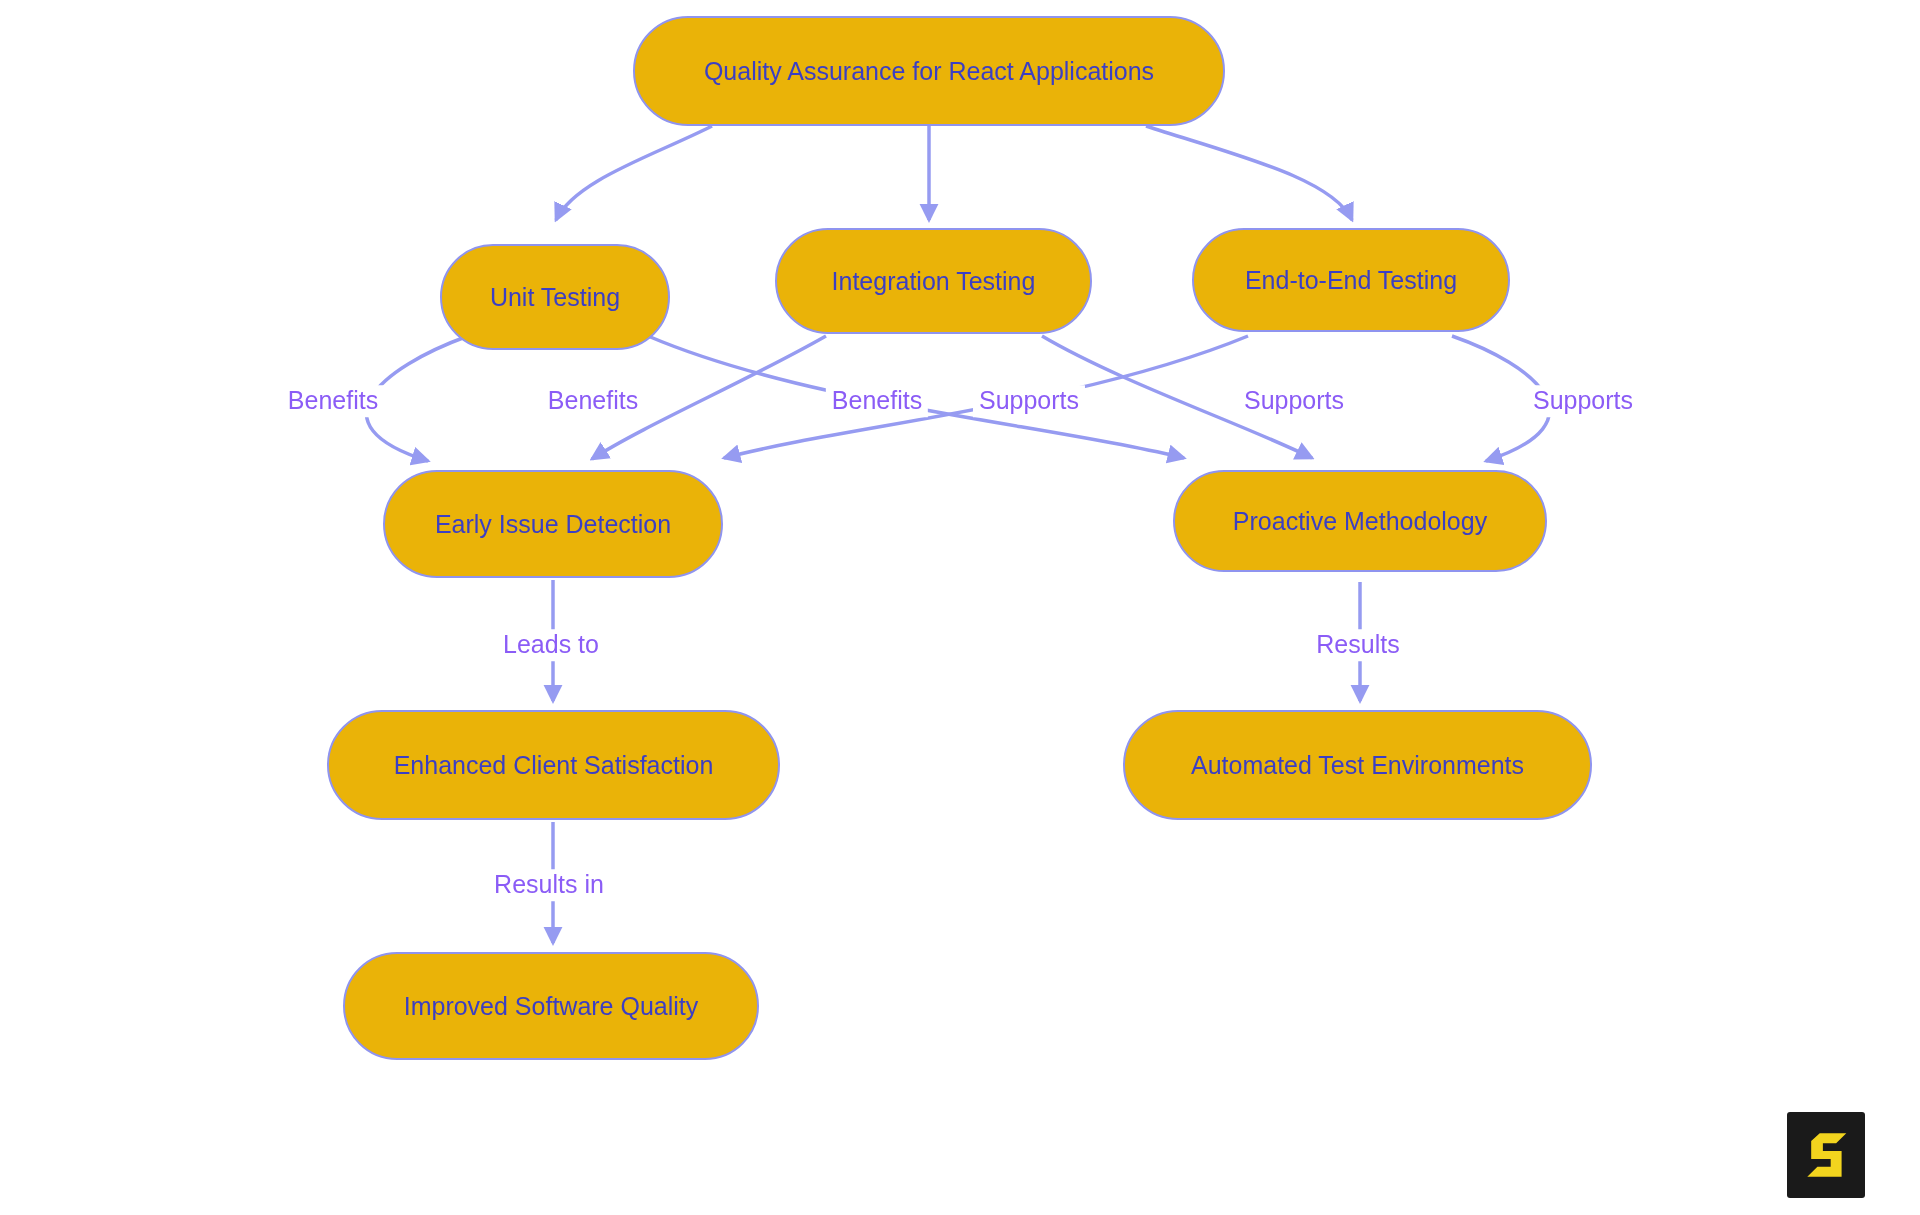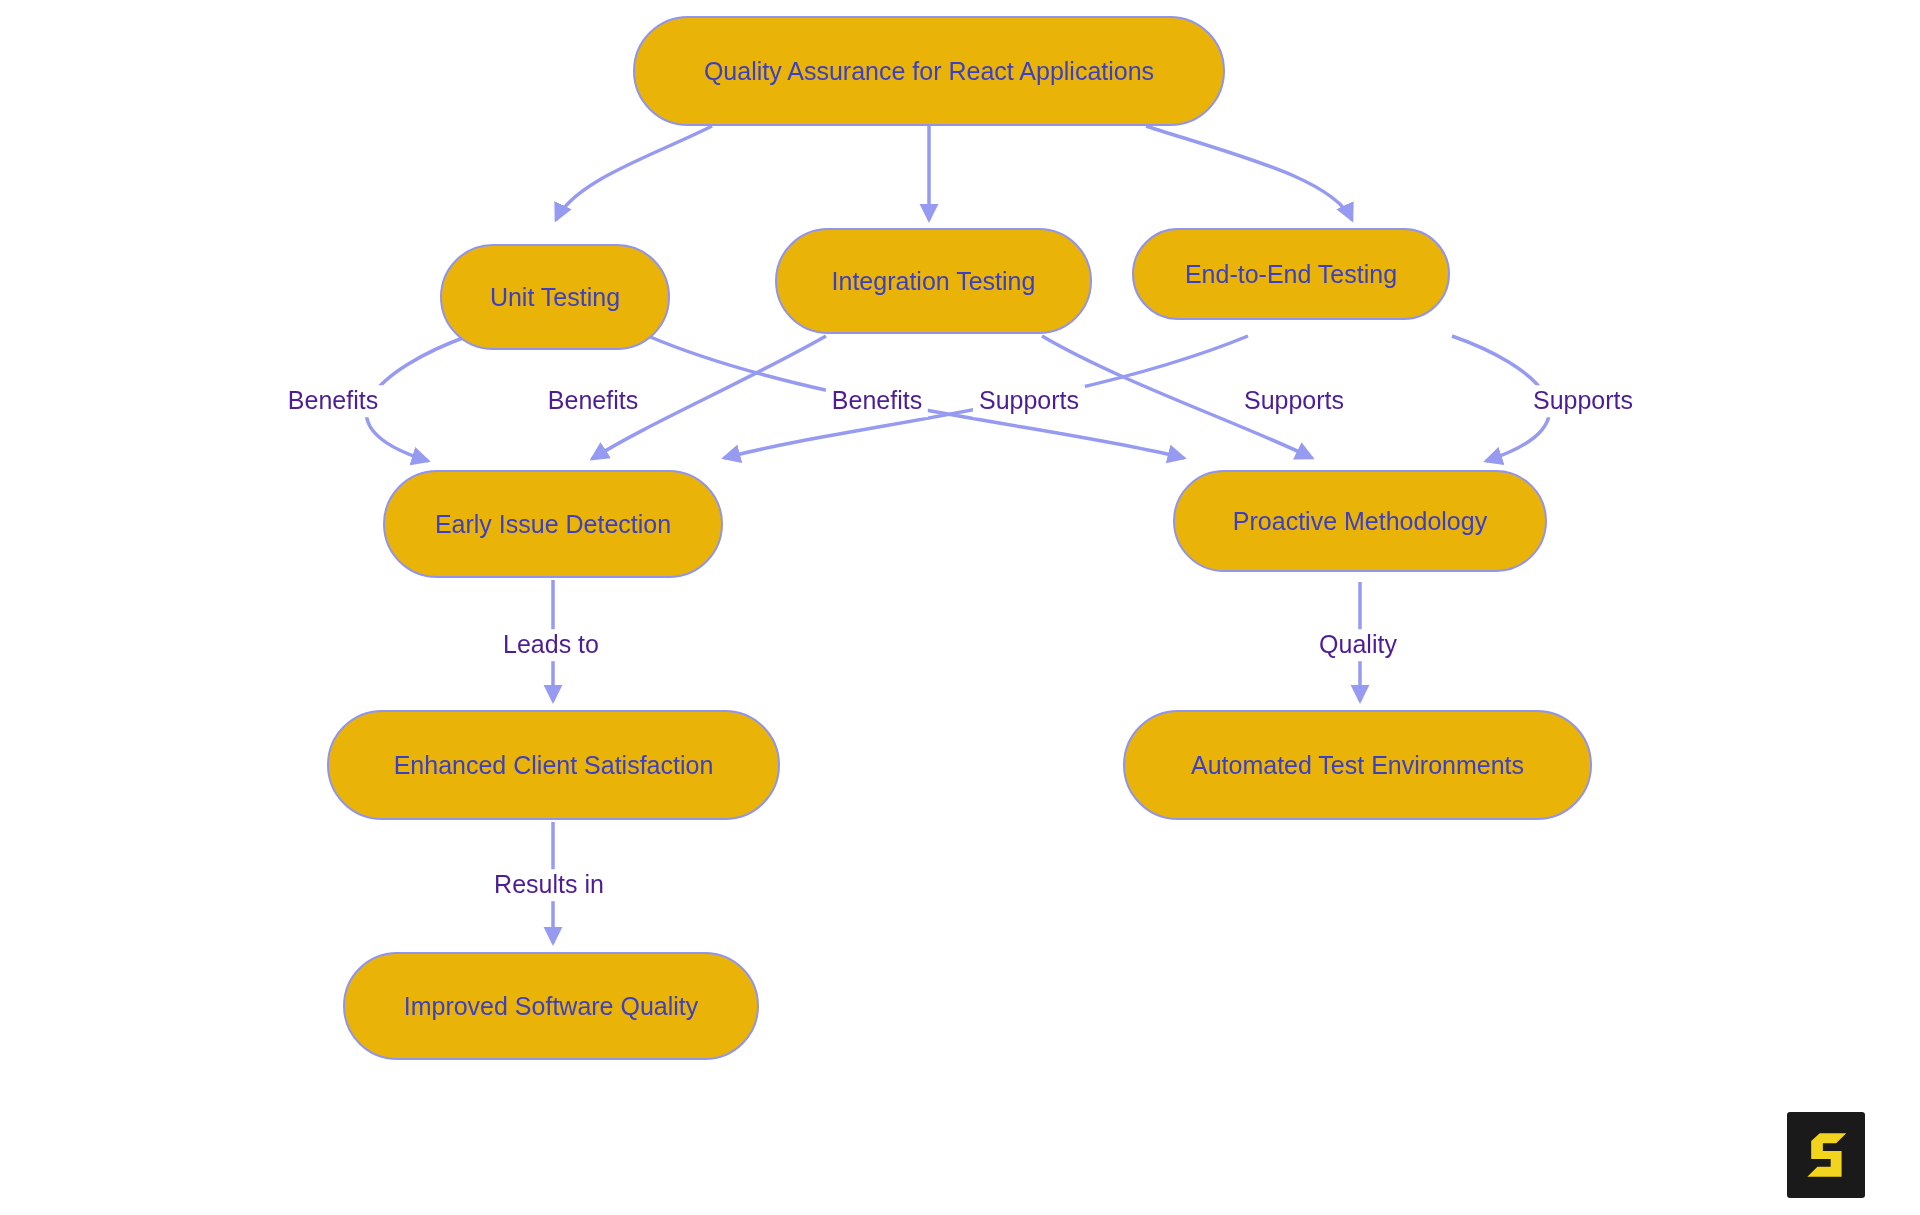--- a/index.html
+++ b/index.html
@@ -20,21 +20,21 @@
     color:#3b3fc4;
     font-size:25px;
     text-align:center;
     box-sizing:border-box;
     white-space:nowrap;
   }
   .edge-label{
     position:absolute;
     transform:translate(-50%,-50%);
     background:#ffffff;
-    color:#4c1d95;
+    color:#8b5cf6;
     font-size:25px;
     padding:2px 6px;
     white-space:nowrap;
     line-height:1.1;
   }
   .logo{
     position:absolute;
     left:1787px;top:1112px;
     width:78px;height:86px;
     background:#1a1a1a;
@@ -71,40 +71,40 @@
       <path d="M 553 822 L 553 943" marker-end="url(#arrow)"></path>
     </g>
   </svg>
 
   <div class="node" style="left:633px;top:16px;width:592px;height:110px;border-radius:55px;">Quality Assurance for React Applications</div>
 
   <div class="node" style="left:440px;top:244px;width:230px;height:106px;border-radius:53px;">Unit Testing</div>
 
   <div class="node" style="left:775px;top:228px;width:317px;height:106px;border-radius:53px;">Integration Testing</div>
 
-  <div class="node" style="left:1132px;top:228px;width:318px;height:92px;border-radius:53px;">End-to-End Testing</div>
+  <div class="node" style="left:1192px;top:228px;width:318px;height:104px;border-radius:53px;">End-to-End Testing</div>
 
   <div class="node" style="left:383px;top:470px;width:340px;height:108px;border-radius:54px;">Early Issue Detection</div>
 
   <div class="node" style="left:1173px;top:470px;width:374px;height:102px;border-radius:55px;">Proactive Methodology</div>
 
   <div class="node" style="left:327px;top:710px;width:453px;height:110px;border-radius:55px;">Enhanced Client Satisfaction</div>
 
   <div class="node" style="left:1123px;top:710px;width:469px;height:110px;border-radius:55px;text-align:center;">Automated Test Environments</div>
 
   <div class="node" style="left:343px;top:952px;width:416px;height:108px;border-radius:54px;">Improved Software Quality</div>
 
   <span class="edge-label" style="left:333px;top:401px;">Benefits</span>
   <span class="edge-label" style="left:593px;top:401px;">Benefits</span>
   <span class="edge-label" style="left:877px;top:401px;">Benefits</span>
   <span class="edge-label" style="left:1029px;top:401px;">Supports</span>
   <span class="edge-label" style="left:1294px;top:401px;">Supports</span>
   <span class="edge-label" style="left:1583px;top:401px;">Supports</span>
   <span class="edge-label" style="left:551px;top:645px;">Leads to</span>
-  <span class="edge-label" style="left:1358px;top:645px;">Quality</span>
+  <span class="edge-label" style="left:1358px;top:645px;">Results</span>
   <span class="edge-label" style="left:549px;top:885px;">Results in</span>
 
   <div class="logo">
     <svg width="78" height="86" viewBox="0 0 100 100" xmlns="http://www.w3.org/2000/svg">
       <path d="M 42 22 L 76 22 L 63 35 L 46 35 L 46 45 L 70 45 L 70 78 L 26 78 L 39 65 L 56 65 L 56 55 L 31 55 L 31 32 Z" fill="#f2d41e"></path>
     </svg>
   </div>
 
 </div>
 

